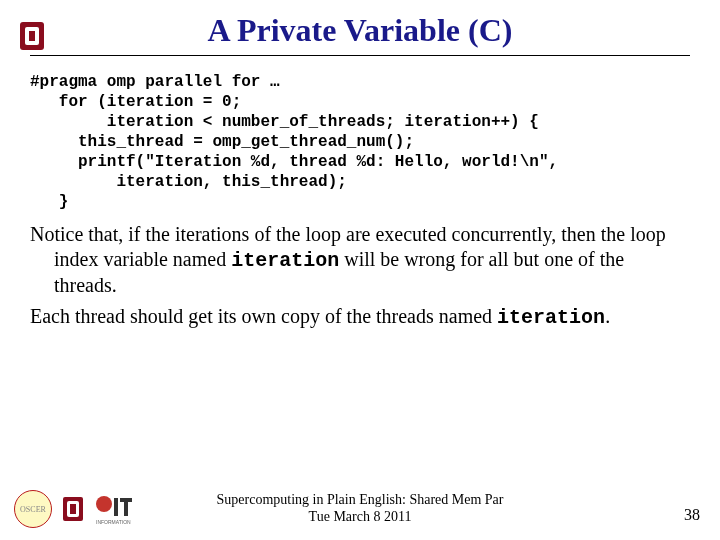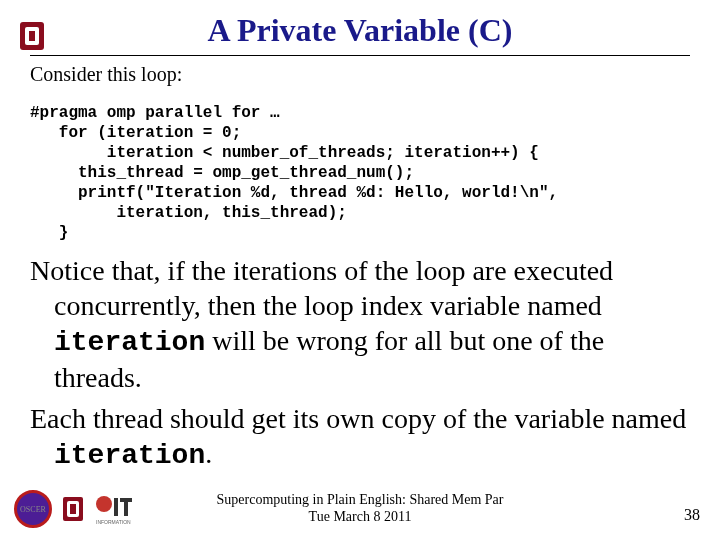--- a/index.html
+++ b/index.html
@@ -46,21 +46,21 @@
   .code-block {
     font-family: "Courier New", Courier, monospace;
     font-size: 16px;
     font-weight: bold;
     white-space: pre;
     color: #000;
     margin: 16px 0 10px 0;
     line-height: 1.25;
   }
   .para {
-    font-size: 28px;
+    font-size: 20px;
     color: #000;
     line-height: 1.25;
     margin-bottom: 6px;
     text-indent: -24px;
     padding-left: 24px;
   }
   .mono-inline {
     font-family: "Courier New", Courier, monospace;
     font-weight: bold;
   }
@@ -75,28 +75,28 @@
     position: absolute;
     left: 14px;
     bottom: 4px;
     display: flex;
     align-items: center;
     gap: 6px;
   }
   .footer-logo {
     width: 38px;
     height: 38px;
-    border: 3px solid #b91c1c;
+    border: 1px solid #b91c1c;
     border-radius: 50%;
     display: flex;
     align-items: center;
     justify-content: center;
     font-size: 8px;
     color: #888;
-    background: #4c1d95;
+    background: #fef9c3;
   }
   .footer-logo.ou-small {
     border-radius: 4px;
     border: none;
     background: transparent;
     width: 30px;
     height: 30px;
   }
   .footer-logo.it {
     border: none;
@@ -132,36 +132,35 @@
     <svg viewBox="0 0 36 36">
       <rect x="6" y="4" width="24" height="28" rx="3" fill="#8a0d1e"></rect>
       <rect x="11" y="9" width="14" height="18" rx="2" fill="#fff"></rect>
       <rect x="15" y="13" width="6" height="10" fill="#8a0d1e"></rect>
     </svg>
   </div>
 
   <h1 class="title">A Private Variable (C)</h1>
   <hr class="hr">
 
-  <div class="body-text">Consider this loop:</div>
 
   <div class="code-block">#pragma omp parallel for …
    for (iteration = 0;
         iteration &lt; number_of_threads; iteration++) {
      this_thread = omp_get_thread_num();
      printf("Iteration %d, thread %d: Hello, world!\n",
          iteration, this_thread);
    }</div>
 
   <div class="para">
     <span>Notice that, if the iterations of the loop are executed concurrently, then the loop index variable named </span><span class="mono-inline">iteration</span><span> will be wrong for all but one of the threads.</span>
   </div>
 
   <div class="para">
-    <span>Each thread should get its own copy of the  variable named </span><span class="mono-inline">iteration</span><span>.</span>
+    <span>Each thread should get its own copy of the  threads named </span><span class="mono-inline">iteration</span><span>.</span>
   </div>
 
   <div class="footer">
     <div class="footer-logos">
       <div class="footer-logo">OSCER</div>
       <div class="footer-logo ou-small">
         <svg viewBox="0 0 30 30" width="30" height="30">
           <rect x="5" y="3" width="20" height="24" rx="2" fill="#8a0d1e"></rect>
           <rect x="9" y="7" width="12" height="16" rx="2" fill="#fff"></rect>
           <rect x="12" y="10" width="6" height="10" fill="#8a0d1e"></rect>

